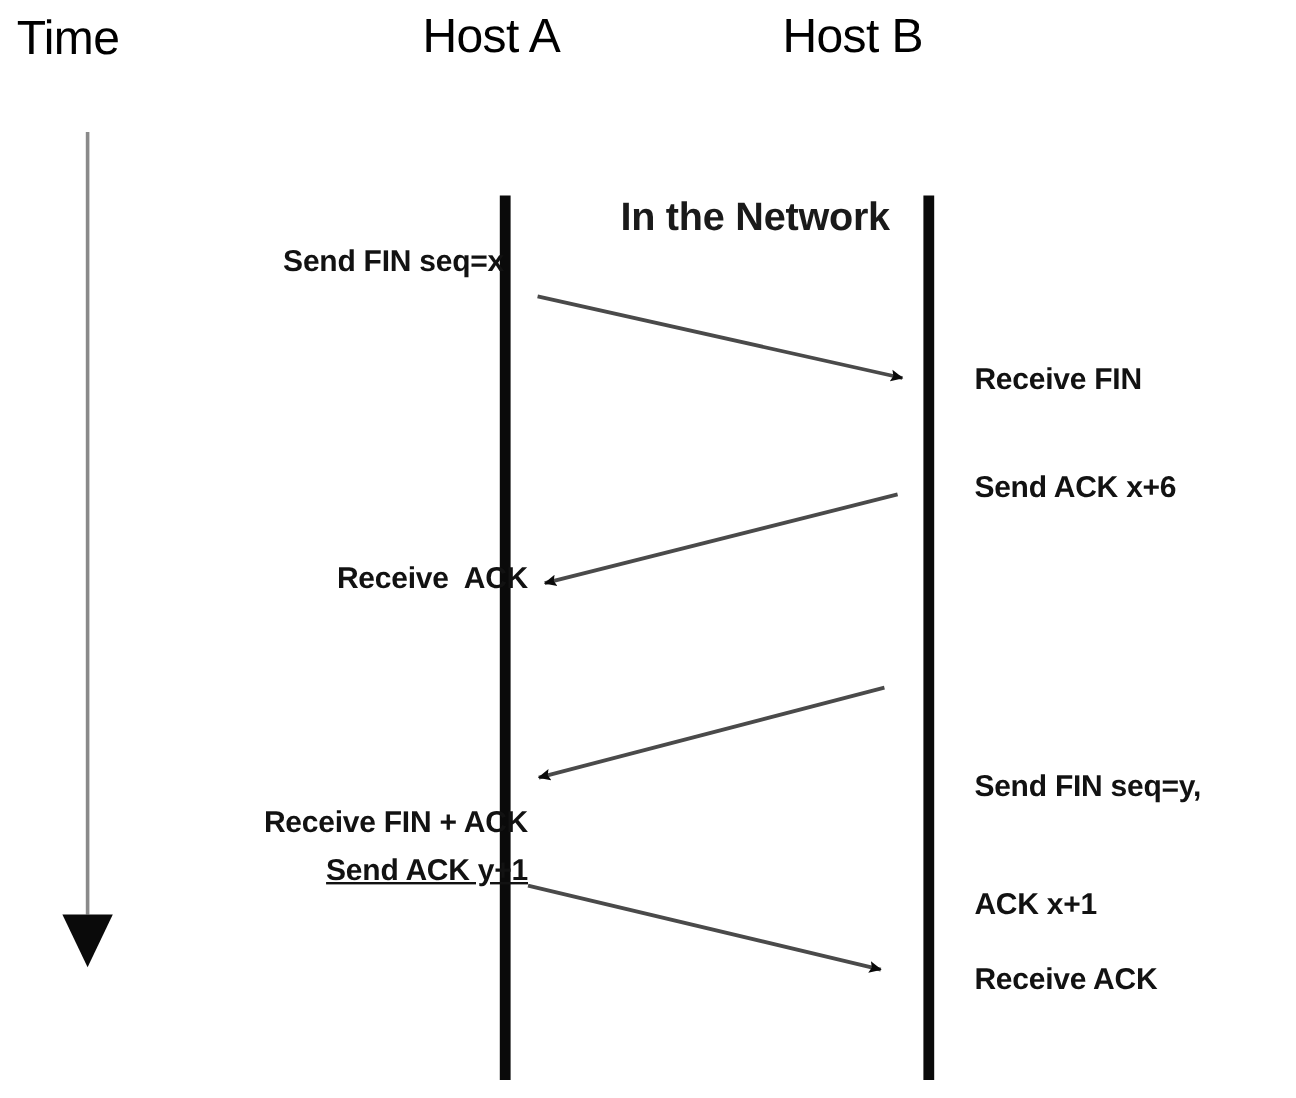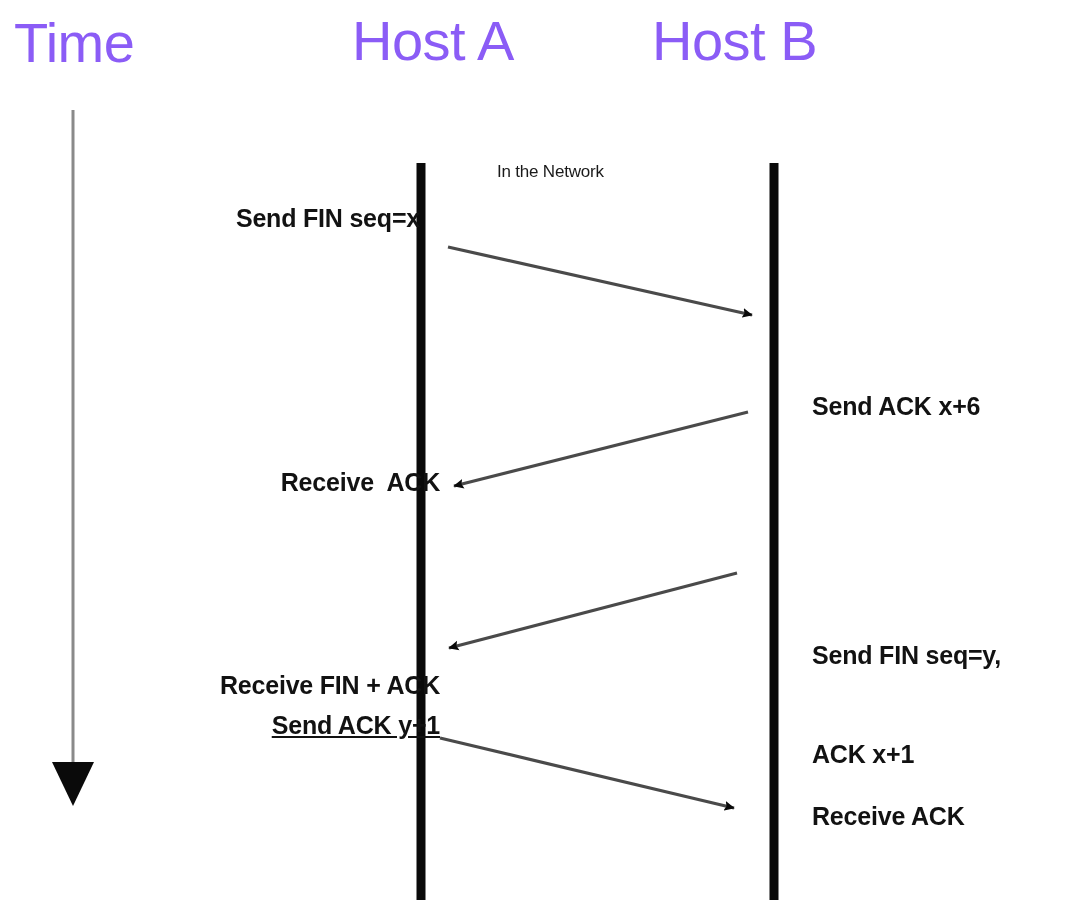--- a/index.html
+++ b/index.html
@@ -15,23 +15,23 @@
   #diagram {
     position: relative;
     width: 1080px;
     height: 915px;
     background: #ffffff;
     overflow: hidden;
   }
   
   .col-title {
     position: absolute;
-    font-size: 56px;
+    font-size: 40px;
     font-weight: 400;
-    color: #8b5cf6;
+    color: #000000;
     white-space: nowrap;
     letter-spacing: -0.5px;
     text-align: center;
   }
   #title-time   { left: 14px;  top: 10px; }
   #title-host-a { left: 352px; top: 8px;  }
   #title-host-b { left: 652px; top: 8px;  }
 
   
   #canvas {
@@ -50,25 +50,26 @@
     color: #121212;
     white-space: pre;
     line-height: 1.32;
     letter-spacing: -0.2px;
   }
   .msg-label.left  { text-align: left; }
   .msg-label.right { text-align: left;  }
 
   .network-label {
     position: absolute;
-    font-size: 17px;
-    font-weight: 400;
+    font-size: 33px;
+    font-weight: 700;
     color: #1a1a1a;
     white-space: nowrap;
     letter-spacing: -0.2px;
+    margin-left: 20px;
   }
 
   
   #label-send-fin        { right: 660px; top: 202px; }
   #label-receive-fin     { left: 812px;  top: 300px; }
   #label-send-ack-x1     { left: 812px;  top: 390px; }
   #label-receive-ack     { right: 640px; top: 466px; }
   #label-send-fin-y      { left: 812px;  top: 573px; }
   #label-receive-fin-ack { right: 640px; top: 633px; margin-top: 36px; }
   #label-send-ack-y1     { right: 640px; top: 709px; text-decoration: underline; }
@@ -114,20 +115,21 @@
 
     <line x1="737" y1="573" x2="449" y2="648" stroke="#4a4a4a" stroke-width="3.2" marker-end="url(#ah-left)"></line>
 
     <line x1="440" y1="738" x2="734" y2="808" stroke="#4a4a4a" stroke-width="3.2" marker-end="url(#ah-right)"></line>
   </svg>
 
   <div class="network-label" id="label-in-the-network">In the Network</div>
 
   <div class="msg-label left" id="label-send-fin">Send FIN seq=x</div>
 
+  <div class="msg-label right" id="label-receive-fin">Receive FIN</div>
 
   <div class="msg-label right" id="label-send-ack-x1">Send ACK x+6</div>
 
   <div class="msg-label left" id="label-receive-ack">Receive  ACK</div>
 
   <div class="msg-label right" id="label-send-fin-y">
     <div>Send FIN seq=y,</div>
     <div>ACK x+1</div>
   </div>
 

